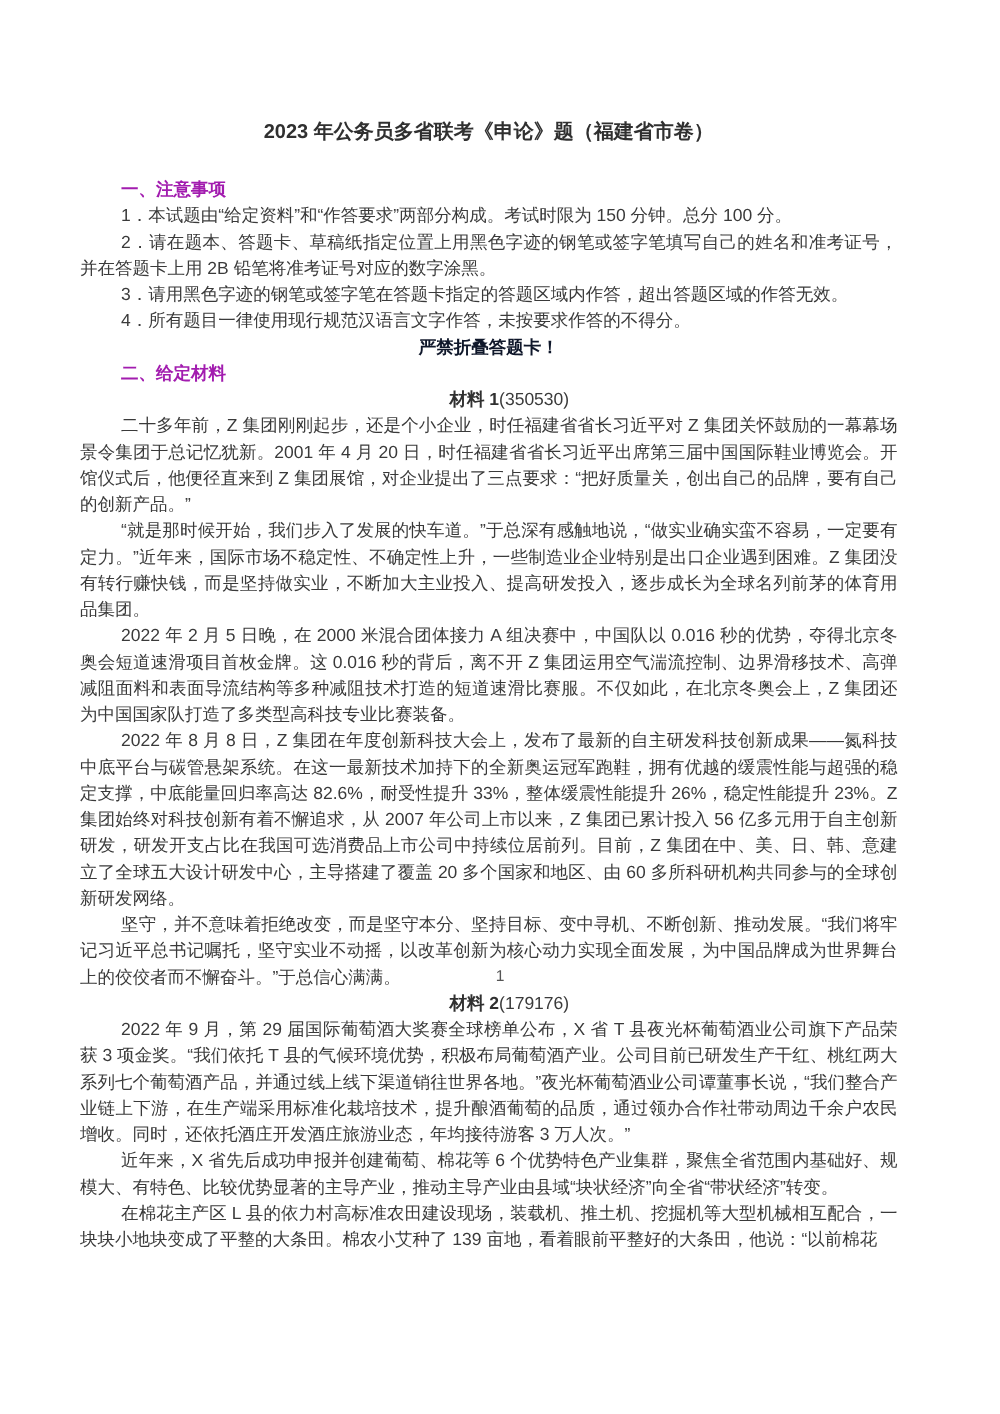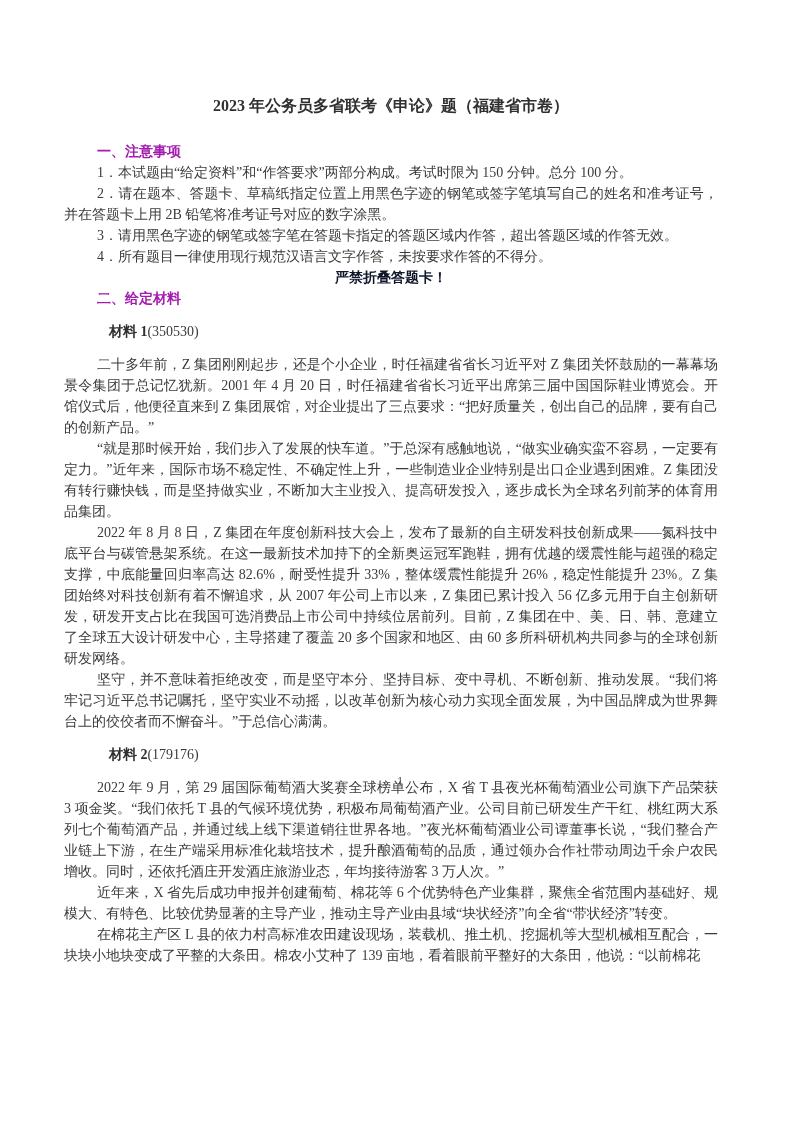--- a/index.html
+++ b/index.html
@@ -6,21 +6,21 @@
   body {
     width: 800px; height: 1131px;
     background: #ffffff;
     overflow: hidden;
   }
   .page {
     box-sizing: border-box;
     width: 800px; height: 849px;
     padding: 95px 82px 0 64px;
     position: relative;
-    font-family: Liberation Serif, serif;
+    font-family: Liberation Sans, sans-serif;
     font-size: 14px;
     line-height: 21px;
     color: #3a3a3a;
     text-align: justify;
   }
   .title {
     font-size: 16px;
     font-weight: 700;
     text-align: center;
     color: #303030;
@@ -41,23 +41,23 @@
     text-indent: 2.35em;
   }
   .warning {
     margin: 0;
     font-weight: 700;
     color: #0f172a;
     text-align: center;
     text-indent: 0;
   }
   .material-label {
-    margin: 12px;
+    margin: 0;
     text-indent: 2.35em;
-    text-align: left;
+    text-align: center;
   }
   .label-bold { font-weight: 700; color: #303030; }
   .label-code { font-weight: 400; }
   .page-number {
     position: absolute;
     left: 0; bottom: 57px;
     width: 100%;
     text-align: center;
     font-size: 12.5px;
     color: #555555;
@@ -78,20 +78,21 @@
     <p class="para">4．所有题目一律使用现行规范汉语言文字作答，未按要求作答的不得分。</p>
     <p class="warning">严禁折叠答题卡！</p>
   </section>
 
   <section>
     <h2 class="sec-heading">二、给定材料</h2>
 
     <p class="material-label"><span class="label-bold">材料 1</span><span class="label-code">(350530)</span></p>
     <p class="para">二十多年前，Z 集团刚刚起步，还是个小企业，时任福建省省长习近平对 Z 集团关怀鼓励的一幕幕场景令集团于总记忆犹新。2001 年 4 月 20 日，时任福建省省长习近平出席第三届中国国际鞋业博览会。开馆仪式后，他便径直来到 Z 集团展馆，对企业提出了三点要求：“把好质量关，创出自己的品牌，要有自己的创新产品。”</p>
     <p class="para">“就是那时候开始，我们步入了发展的快车道。”于总深有感触地说，“做实业确实蛮不容易，一定要有定力。”近年来，国际市场不稳定性、不确定性上升，一些制造业企业特别是出口企业遇到困难。Z 集团没有转行赚快钱，而是坚持做实业，不断加大主业投入、提高研发投入，逐步成长为全球名列前茅的体育用品集团。</p>
+    <p class="para">2022 年 2 月 5 日晚，在 2000 米混合团体接力 A 组决赛中，中国队以 0.016 秒的优势，夺得北京冬奥会短道速滑项目首枚金牌。这 0.016 秒的背后，离不开 Z 集团运用空气湍流控制、边界滑移技术、高弹减阻面料和表面导流结构等多种减阻技术打造的短道速滑比赛服。不仅如此，在北京冬奥会上，Z 集团还为中国国家队打造了多类型高科技专业比赛装备。</p>
     <p class="para">2022 年 8 月 8 日，Z 集团在年度创新科技大会上，发布了最新的自主研发科技创新成果——氮科技中底平台与碳管悬架系统。在这一最新技术加持下的全新奥运冠军跑鞋，拥有优越的缓震性能与超强的稳定支撑，中底能量回归率高达 82.6%，耐受性提升 33%，整体缓震性能提升 26%，稳定性能提升 23%。Z 集团始终对科技创新有着不懈追求，从 2007 年公司上市以来，Z 集团已累计投入 56 亿多元用于自主创新研发，研发开支占比在我国可选消费品上市公司中持续位居前列。目前，Z 集团在中、美、日、韩、意建立了全球五大设计研发中心，主导搭建了覆盖 20 多个国家和地区、由 60 多所科研机构共同参与的全球创新研发网络。</p>
     <p class="para">坚守，并不意味着拒绝改变，而是坚守本分、坚持目标、变中寻机、不断创新、推动发展。“我们将牢记习近平总书记嘱托，坚守实业不动摇，以改革创新为核心动力实现全面发展，为中国品牌成为世界舞台上的佼佼者而不懈奋斗。”于总信心满满。</p>
 
     <p class="material-label"><span class="label-bold">材料 2</span><span class="label-code">(179176)</span></p>
     <p class="para">2022 年 9 月，第 29 届国际葡萄酒大奖赛全球榜单公布，X 省 T 县夜光杯葡萄酒业公司旗下产品荣获 3 项金奖。“我们依托 T 县的气候环境优势，积极布局葡萄酒产业。公司目前已研发生产干红、桃红两大系列七个葡萄酒产品，并通过线上线下渠道销往世界各地。”夜光杯葡萄酒业公司谭董事长说，“我们整合产业链上下游，在生产端采用标准化栽培技术，提升酿酒葡萄的品质，通过领办合作社带动周边千余户农民增收。同时，还依托酒庄开发酒庄旅游业态，年均接待游客 3 万人次。”</p>
     <p class="para">近年来，X 省先后成功申报并创建葡萄、棉花等 6 个优势特色产业集群，聚焦全省范围内基础好、规模大、有特色、比较优势显著的主导产业，推动主导产业由县域“块状经济”向全省“带状经济”转变。</p>
     <p class="para">在棉花主产区 L 县的依力村高标准农田建设现场，装载机、推土机、挖掘机等大型机械相互配合，一块块小地块变成了平整的大条田。棉农小艾种了 139 亩地，看着眼前平整好的大条田，他说：“以前棉花</p>
   </section>
 
   <div class="page-number">1</div>

